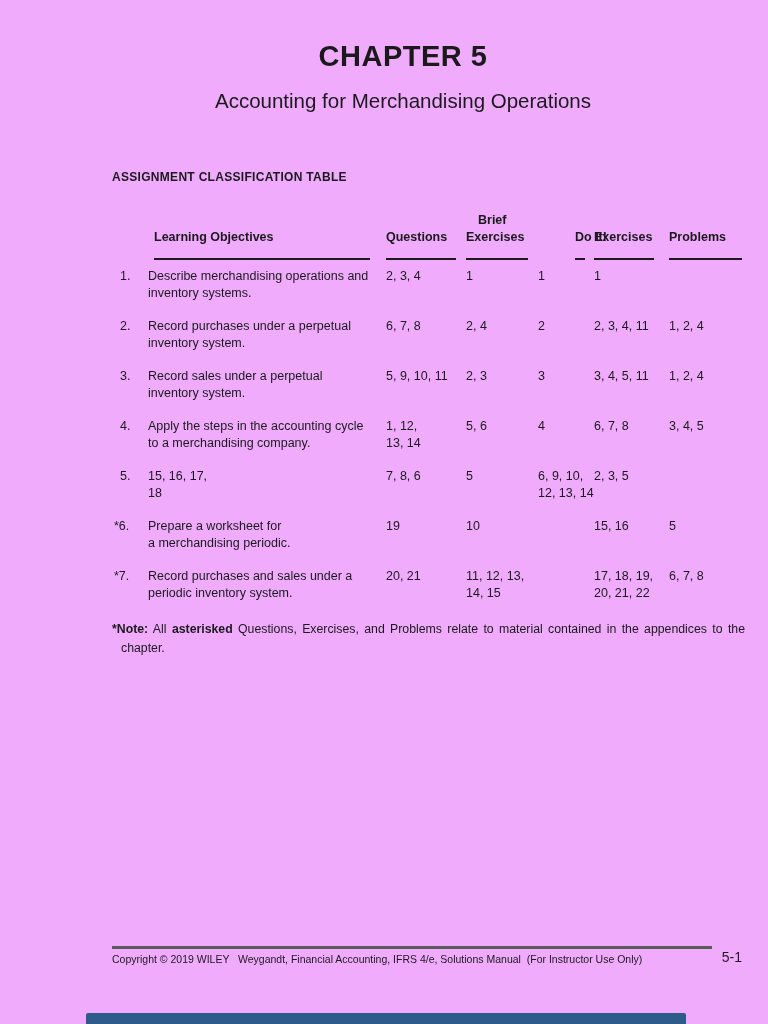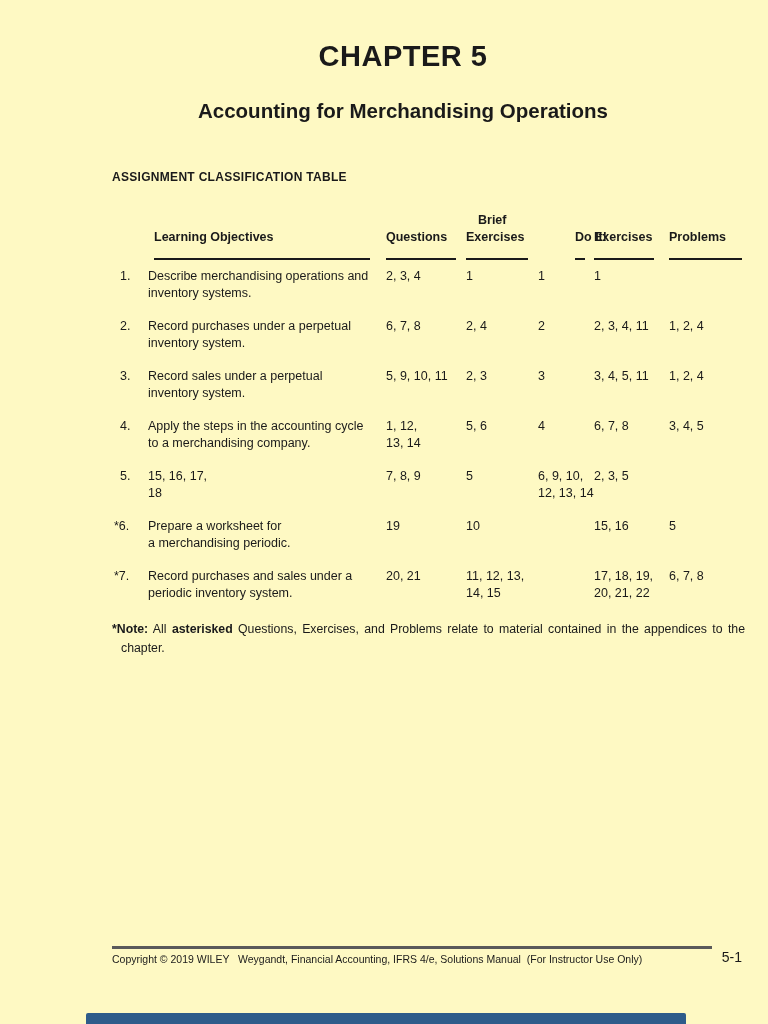--- a/index.html
+++ b/index.html
@@ -4,26 +4,26 @@
 <style>
   * { margin: 0; padding: 0; box-sizing: border-box; }
   html, body { width: 768px; height: 1024px; }
   body {
     font-family: "Liberation Sans", sans-serif;
     background: #ffffff;
     color: #1a1a1a;
     position: relative;
     overflow: hidden;
   }
-  .page { position: absolute; inset: 0; background: #fef9c3; }
+  .page { position: absolute; inset: 0; background: #f0abfc; }
 
   
   .titles { position: absolute; top: 40px; left: 112px; width: 582px; text-align: center; }
   .chapter-title { font-size: 29px; font-weight: bold; letter-spacing: 0.5px; }
-  .chapter-subtitle { font-size: 20.5px; font-weight: bold; margin-top: 26px; }
+  .chapter-subtitle { font-size: 20.5px; font-weight: normal; margin-top: 16px; }
 
   .section-heading {
     position: absolute; top: 170px; left: 112px;
     font-size: 12px; font-weight: bold; letter-spacing: 0.3px;
   }
 
   
   .act-table { position: absolute; top: 212px; left: 112px; width: 632px; font-size: 12.5px; line-height: 17px; }
   .tgrid { display: grid; grid-template-columns: 36px 238px 80px 72px 56px 75px 75px; }
   .thead { align-items: end; height: 38px; font-weight: bold; }
@@ -128,21 +128,21 @@
         <div class="cell">5, 6</div>
         <div class="cell">4</div>
         <div class="cell">6, 7, 8</div>
         <div class="cell">3, 4, 5</div>
       </div>
 
       <div class="tgrid trow">
         <div class="cell cell-num">5.</div>
         <div class="cell">15, 16, 17,
 18</div>
-        <div class="cell">7, 8, 9</div>
+        <div class="cell">7, 8, 6</div>
         <div class="cell">5</div>
         <div class="cell">6, 9, 10,
 12, 13, 14</div>
         <div class="cell">2, 3, 5</div>
       </div>
 
       <div class="tgrid trow row-ast">
         <div class="cell cell-num">*6.</div>
         <div class="cell cell-obj">Prepare a worksheet for
 a merchandising periodic.</div>

